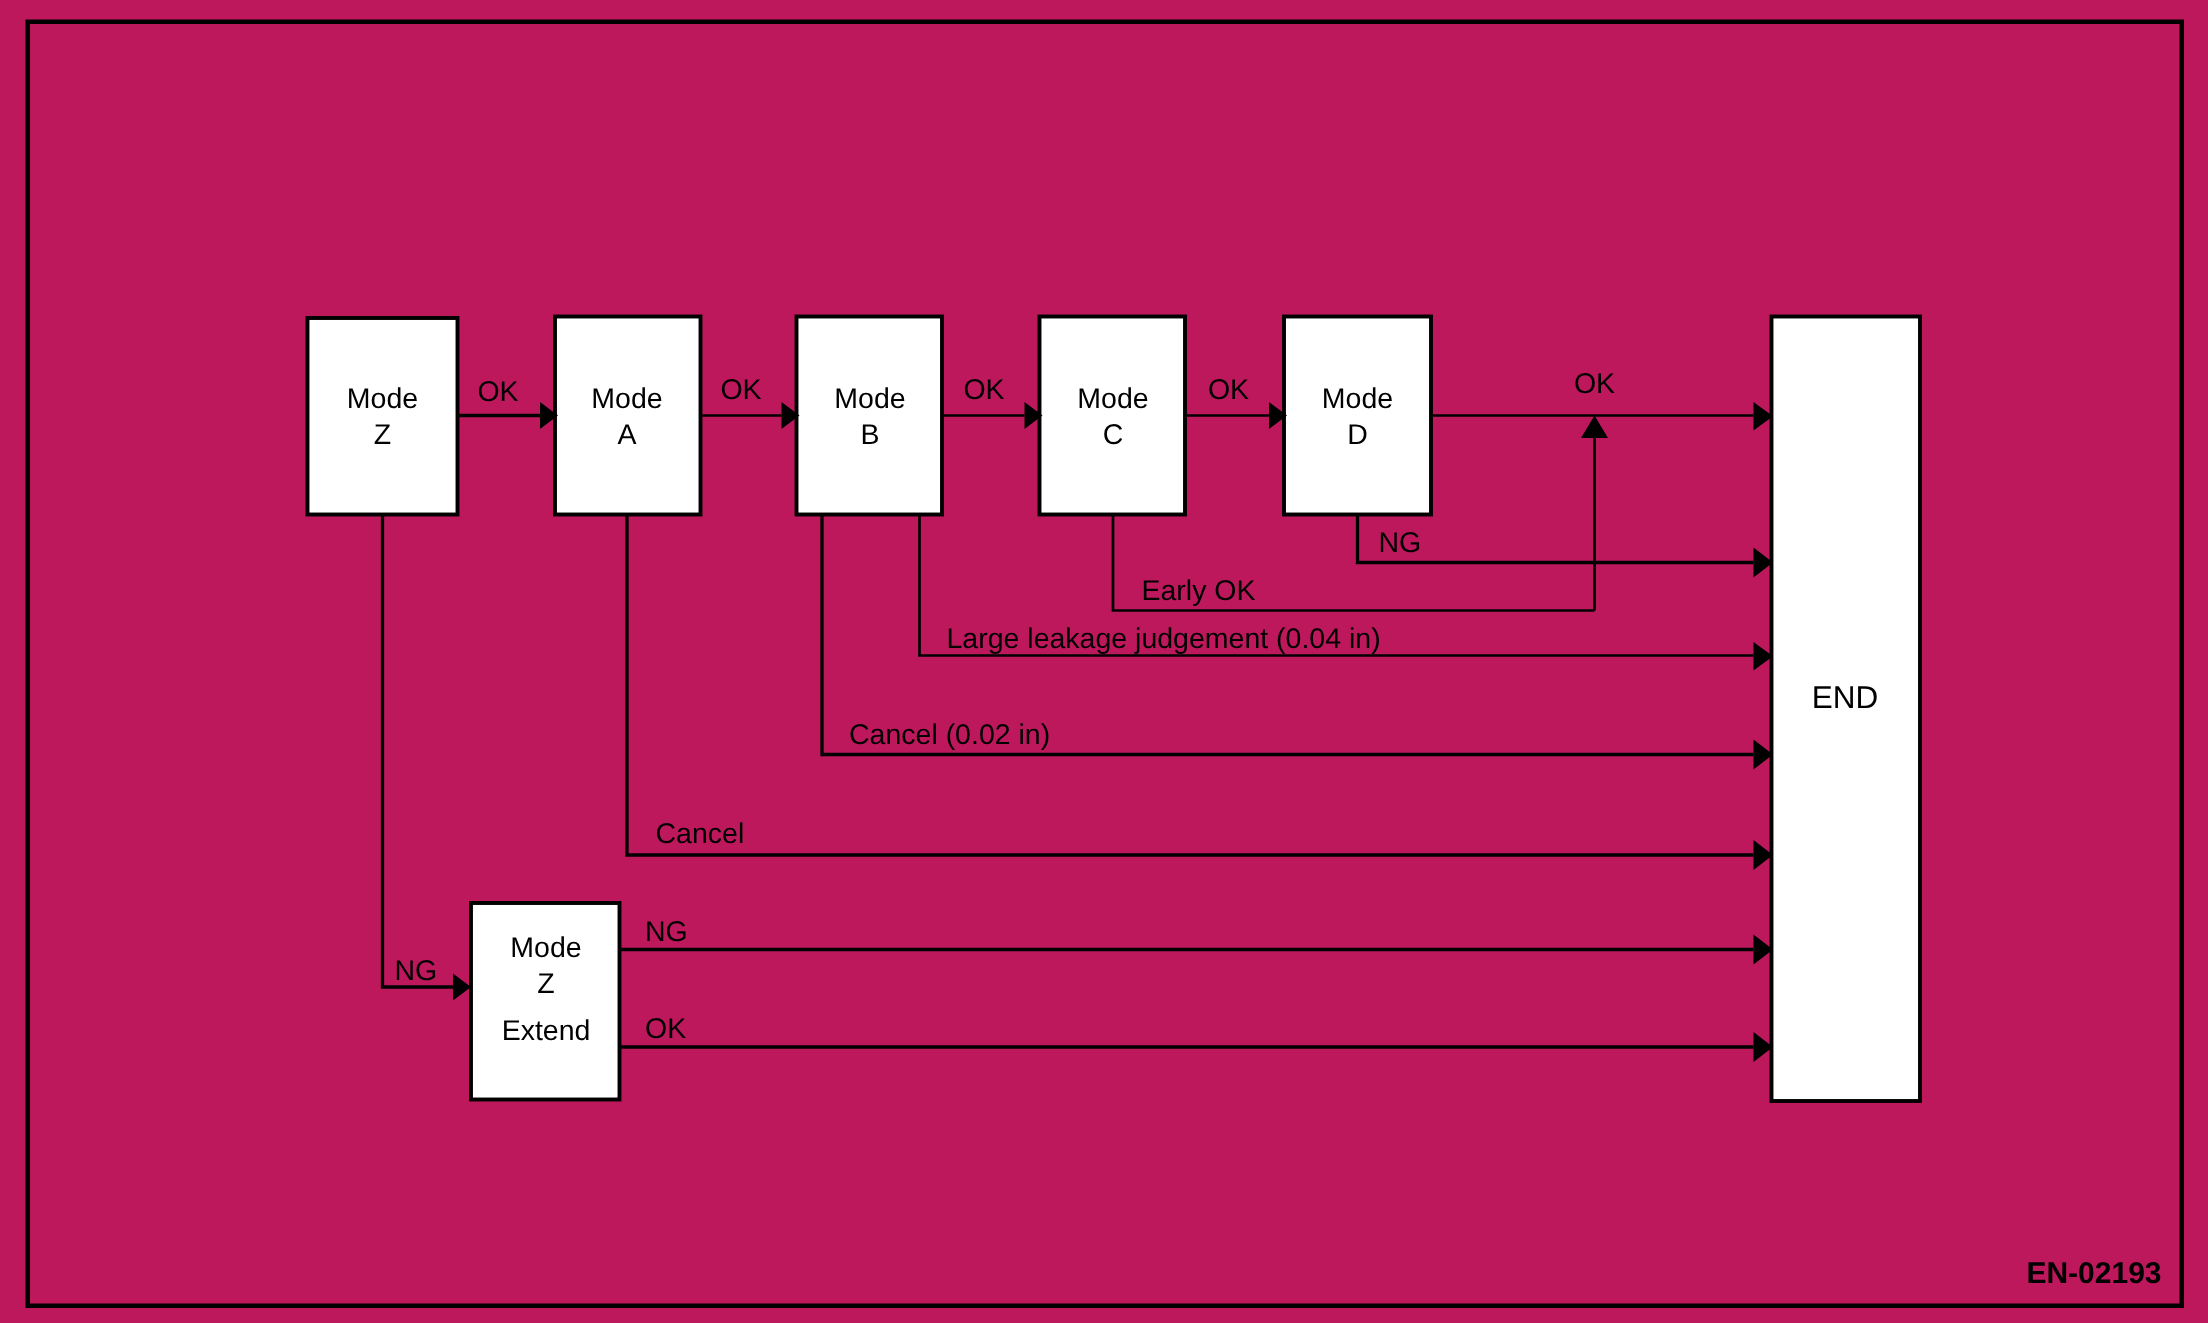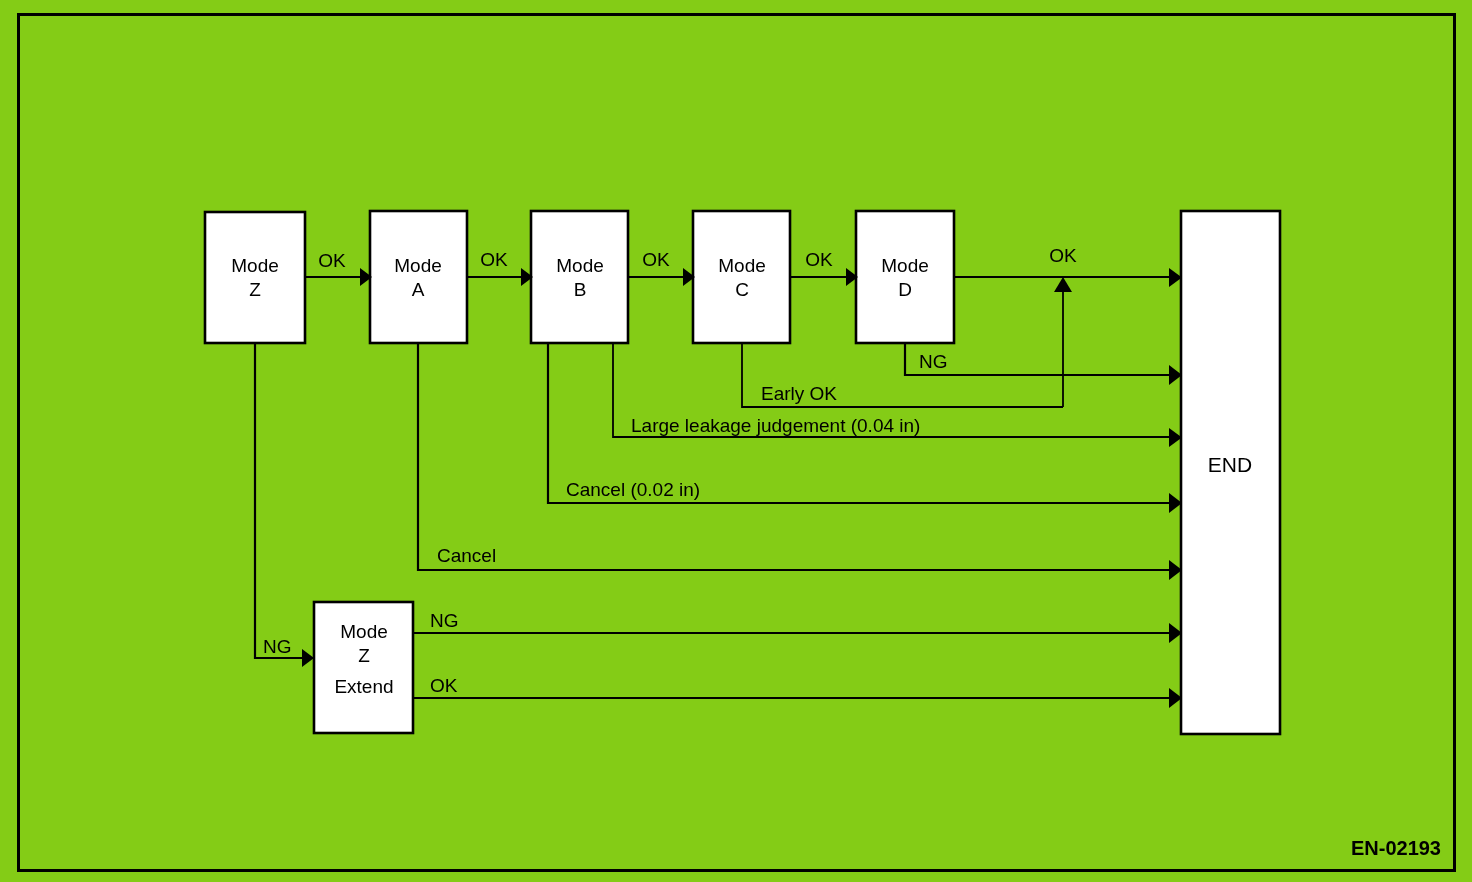--- a/index.html
+++ b/index.html
@@ -11,21 +11,21 @@
   body {
     width: 1472px;
     height: 882px;
     font-family: "Liberation Sans", sans-serif;
     overflow: hidden;
   }
   #diagram-root {
     position: relative;
     width: 1472px;
     height: 882px;
-    background: #84cc16;
+    background: #be185d;
   }
   svg#flow {
     display: block;
     width: 1472px;
     height: 882px;
   }
   .frame {
     fill: none;
     stroke: #000000;
     stroke-width: 3;

